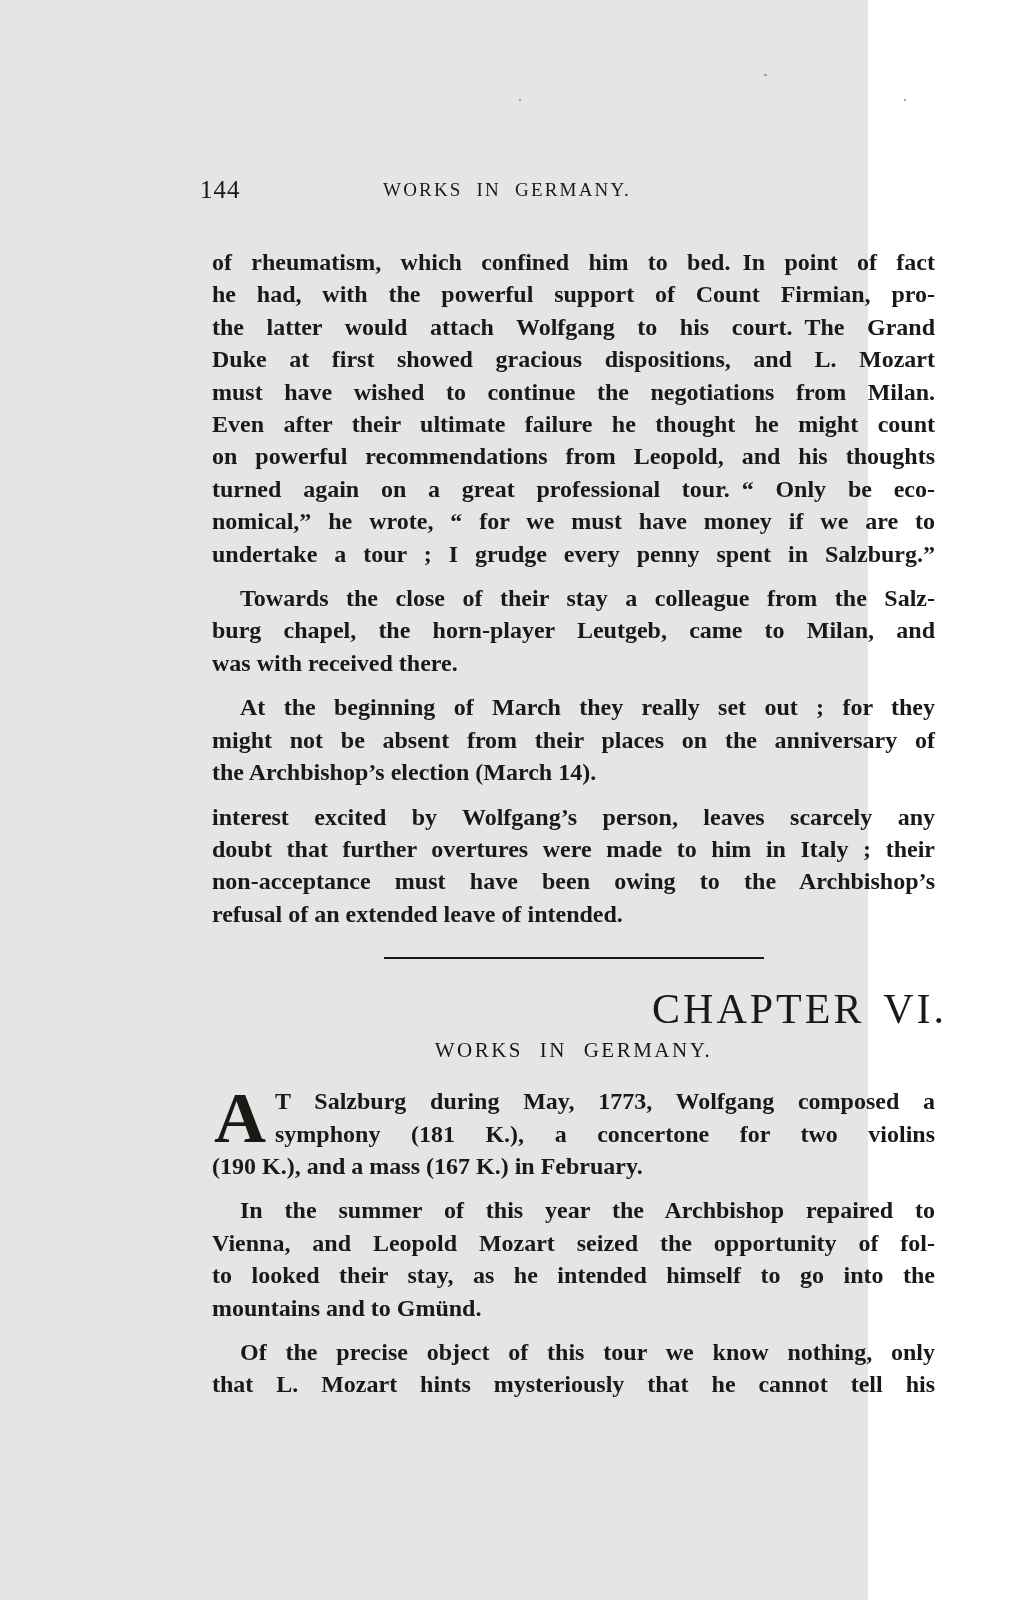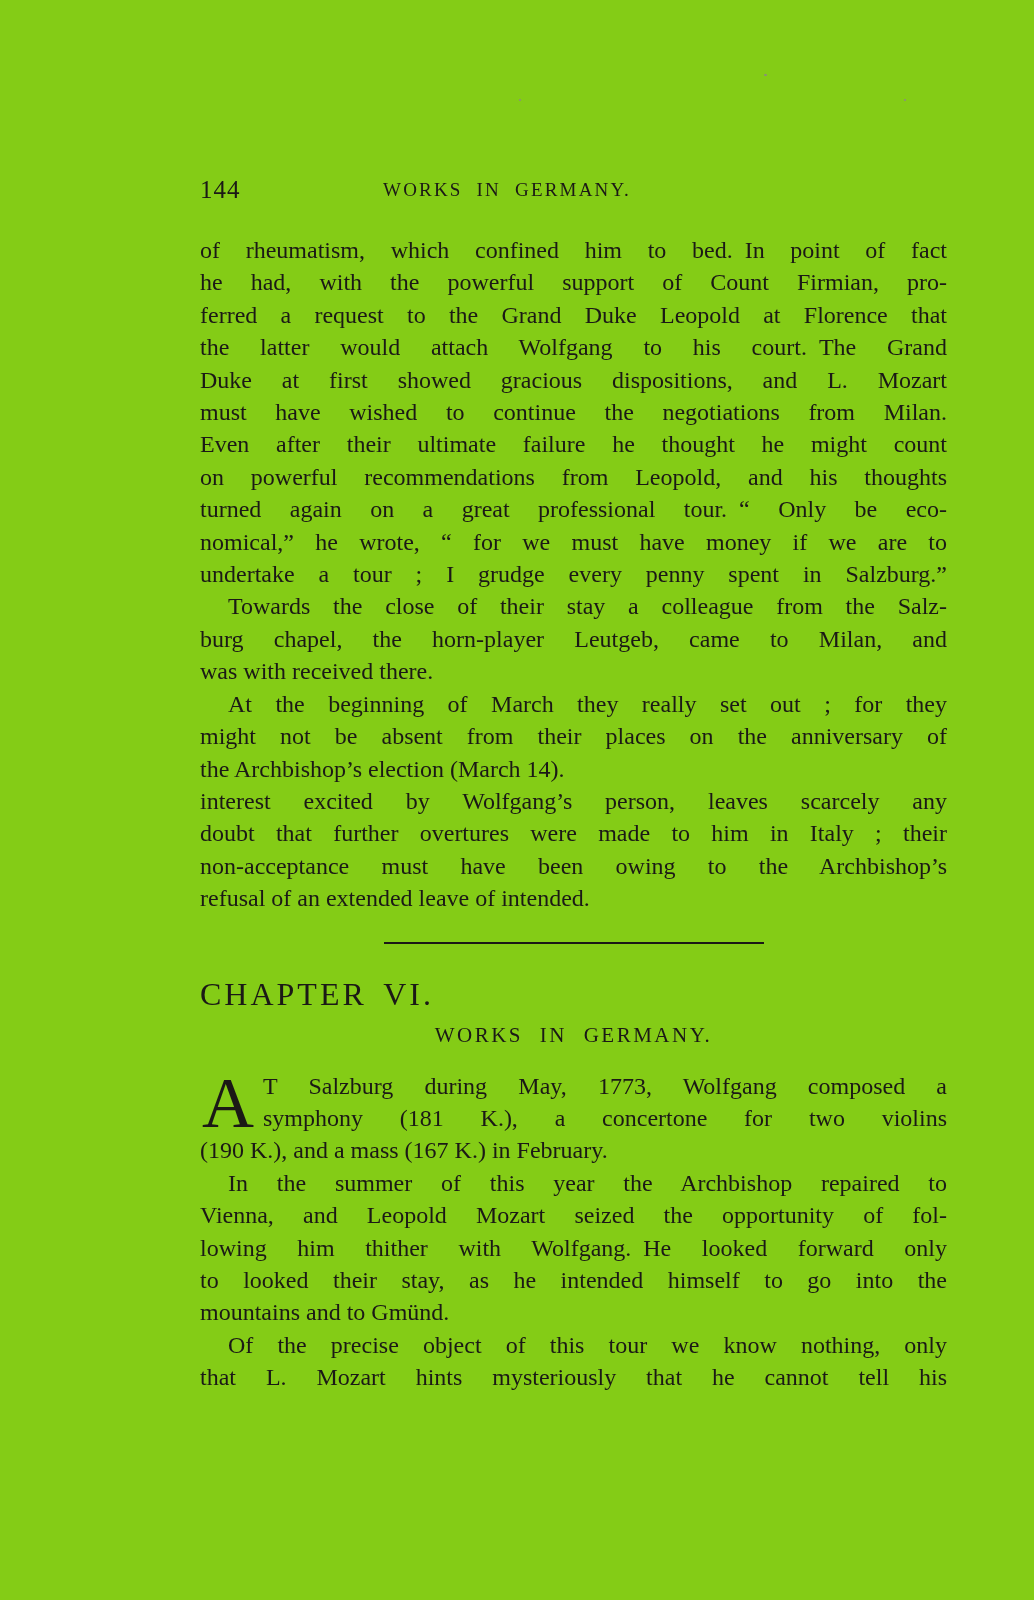--- a/index.html
+++ b/index.html
@@ -3,22 +3,22 @@
 <meta charset="utf-8">
 <style>
   html, body {
     margin: 0; padding: 0;
     width: 1034px; height: 1600px;
     background: #ffffff;
     overflow: hidden;
   }
   .page {
     position: relative;
-    width: 1034px; height: 1600px;
-    background: #84cc16;
+    width: 868px; height: 1600px;
+    background: #e5e5e5;
     color: #1b1916;
     font-family: "Liberation Serif", "DejaVu Serif", serif;
   }
   .pagehead {
     position: absolute;
     top: 176px; left: 200px;
     width: 747px; height: 30px;
   }
   .page-number {
     position: absolute; left: 0; top: 0;
@@ -28,21 +28,21 @@
     position: absolute; left: 183px; top: 3px;
     font-size: 19px; letter-spacing: 2.2px; word-spacing: 7px;
   }
   .text-block {
     position: absolute;
     top: 234px; left: 200px;
     width: 747px;
     font-size: 24px;
     line-height: 32.4px;
   }
-  .para { margin: 0; }
+  .para { margin: 12px; font-weight: bold; }
   .line {
     text-align: justify;
     text-align-last: justify;
     white-space: normal;
   }
   .line.no-just { text-align-last: left; }
   .line.indent { padding-left: 28px; }
   .dropcap {
     float: left;
     font-size: 72px;
@@ -51,22 +51,22 @@
     margin: 4px 9px 0 2px;
   }
   .divider {
     width: 380px;
     height: 0;
     border-top: 2px solid #1b1916;
     margin: 27px auto 0 auto;
   }
   .chapter-heading {
     margin-top: 28px;
-    text-align: left;
-    font-size: 32px;
+    text-align: right;
+    font-size: 42px;
     line-height: 44px;
     letter-spacing: 3px;
     word-spacing: 6px;
   }
   .chapter-subheading {
     margin-top: 6px;
     text-align: center;
     font-size: 21px;
     line-height: 26px;
     letter-spacing: 2.5px;
@@ -92,21 +92,20 @@
   <div class="speck" style="left:519px; top:99px; width:2px; height:2px;"></div>
   <div class="speck" style="left:764px; top:74px; width:3px; height:2px;"></div>
   <div class="speck" style="left:904px; top:99px; width:2px; height:2px;"></div>
 
   <div class="text-block">
 
     <div id="body-paragraphs">
         <div class="para">
           <div class="line">of rheumatism, which confined him to bed. In point of fact</div>
           <div class="line">he had, with the powerful support of Count Firmian, pro-</div>
-          <div class="line">ferred a request to the Grand Duke Leopold at Florence that</div>
           <div class="line">the latter would attach Wolfgang to his court. The Grand</div>
           <div class="line">Duke at first showed gracious dispositions, and L. Mozart</div>
           <div class="line">must have wished to continue the negotiations from Milan.</div>
           <div class="line">Even after their ultimate failure he thought he might count</div>
           <div class="line">on powerful recommendations from Leopold, and his thoughts</div>
           <div class="line">turned again on a great professional tour. “ Only be eco-</div>
           <div class="line">nomical,” he wrote, “ for we must have money if we are to</div>
           <div class="line">undertake a tour ; I grudge every penny spent in Salzburg.”</div>
         </div>
         <div class="para">
@@ -135,21 +134,20 @@
     <div id="chapter-paragraphs" class="chapter-paras">
         <div class="para">
           <span class="dropcap">A</span>
           <div class="line">T Salzburg during May, 1773, Wolfgang composed a</div>
           <div class="line">symphony (181 K.), a concertone for two violins</div>
           <div class="line no-just">(190 K.), and a mass (167 K.) in February.</div>
         </div>
         <div class="para">
           <div class="line indent">In the summer of this year the Archbishop repaired to</div>
           <div class="line">Vienna, and Leopold Mozart seized the opportunity of fol-</div>
-          <div class="line">lowing him thither with Wolfgang. He looked forward only</div>
           <div class="line">to looked their stay, as he intended himself to go into the</div>
           <div class="line no-just">mountains and to Gmünd.</div>
         </div>
         <div class="para">
           <div class="line indent">Of the precise object of this tour we know nothing, only</div>
           <div class="line">that L. Mozart hints mysteriously that he cannot tell his</div>
         </div>
       </div>
 
   </div>

